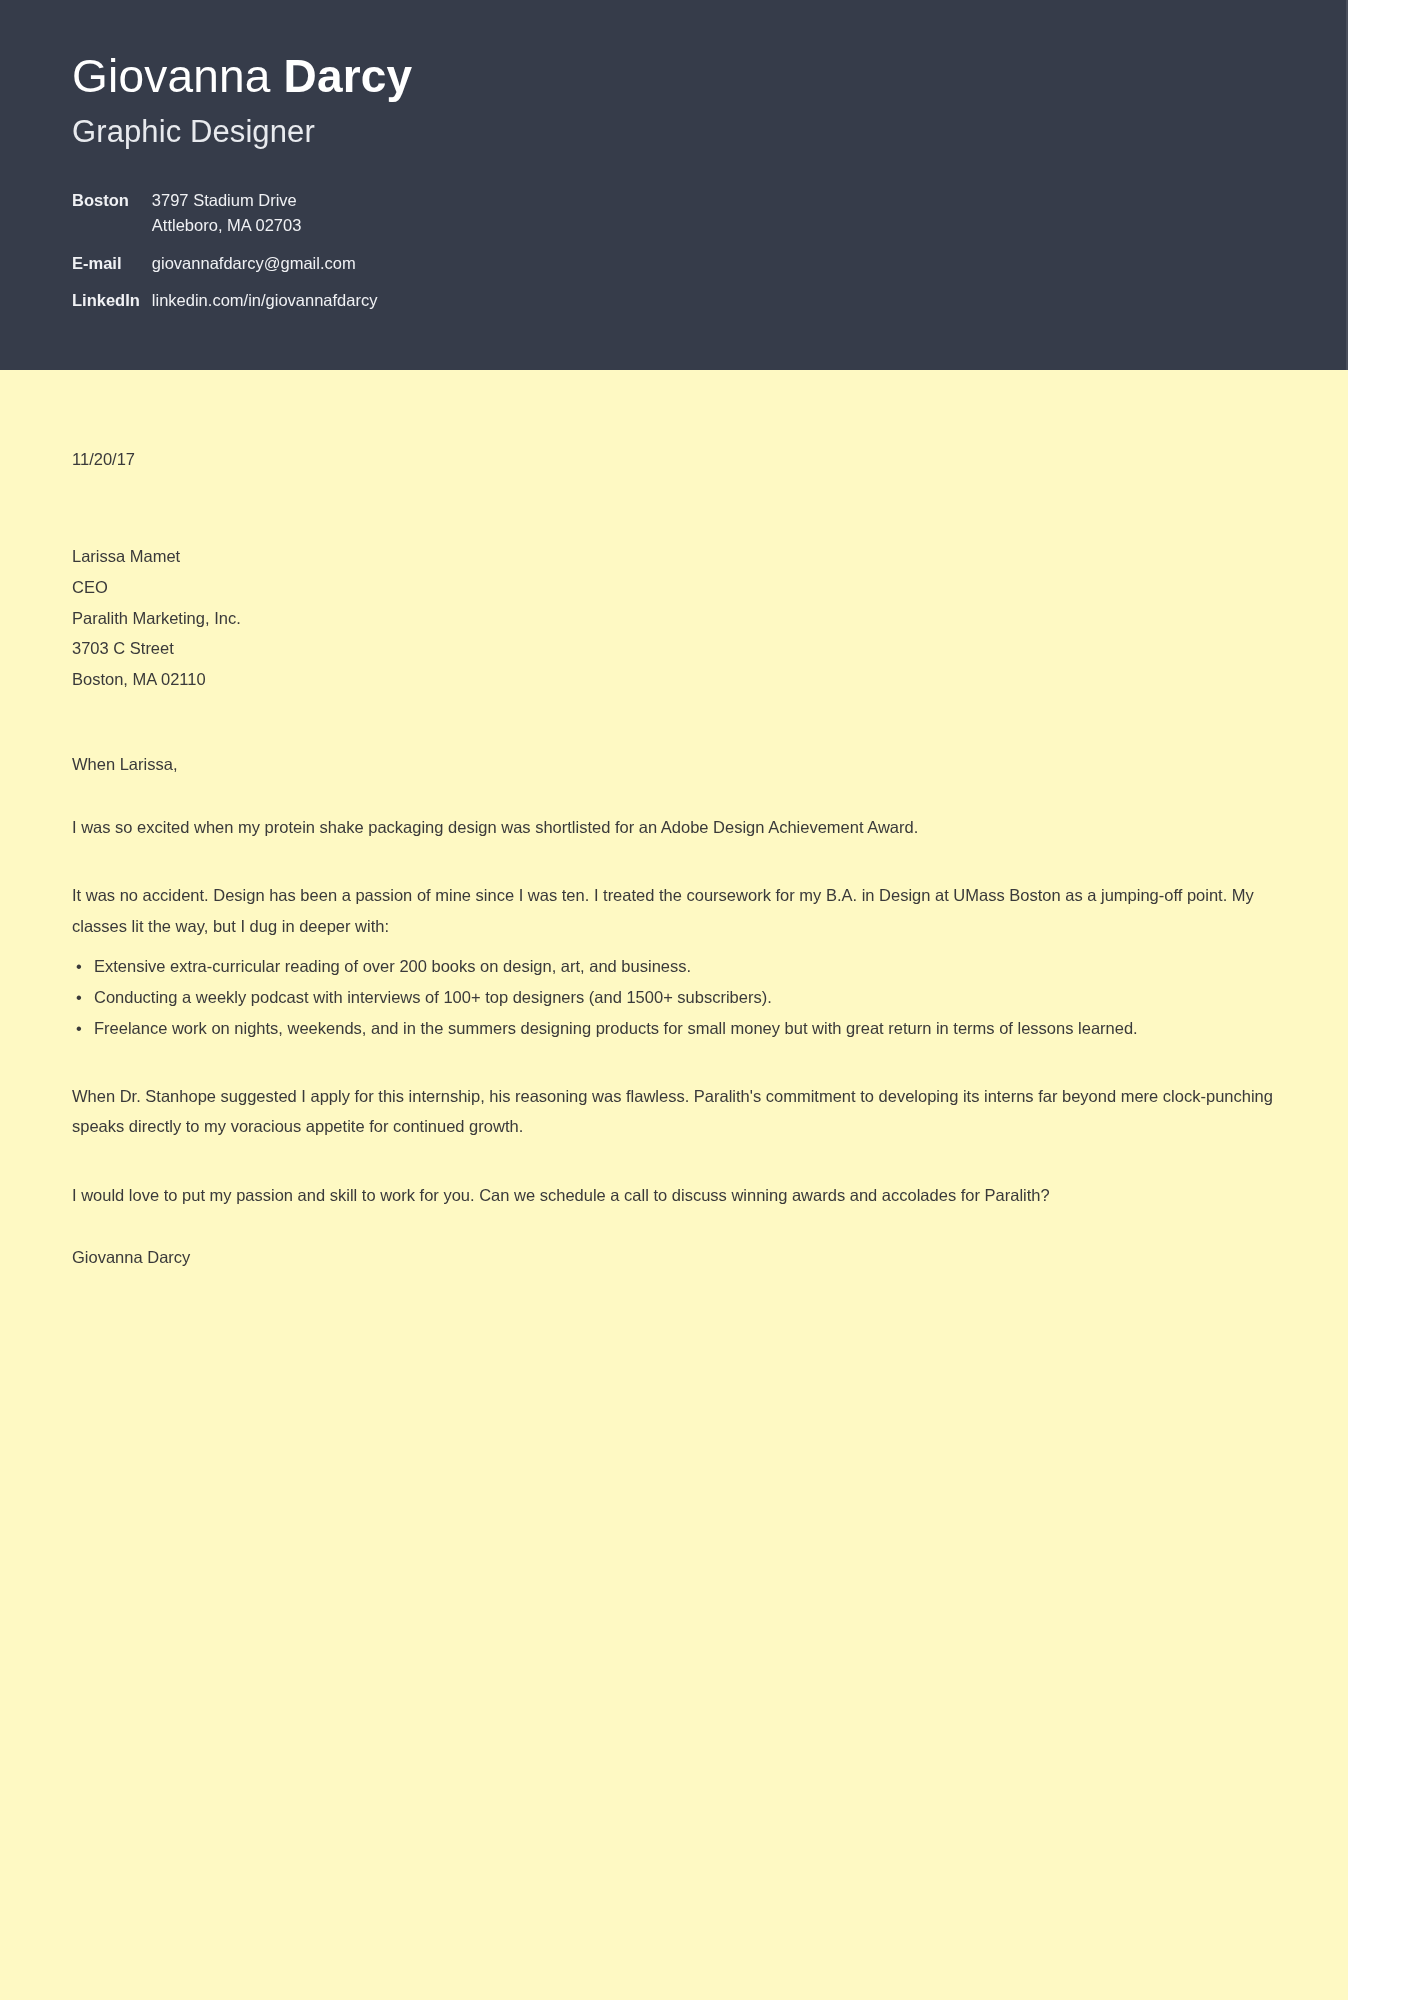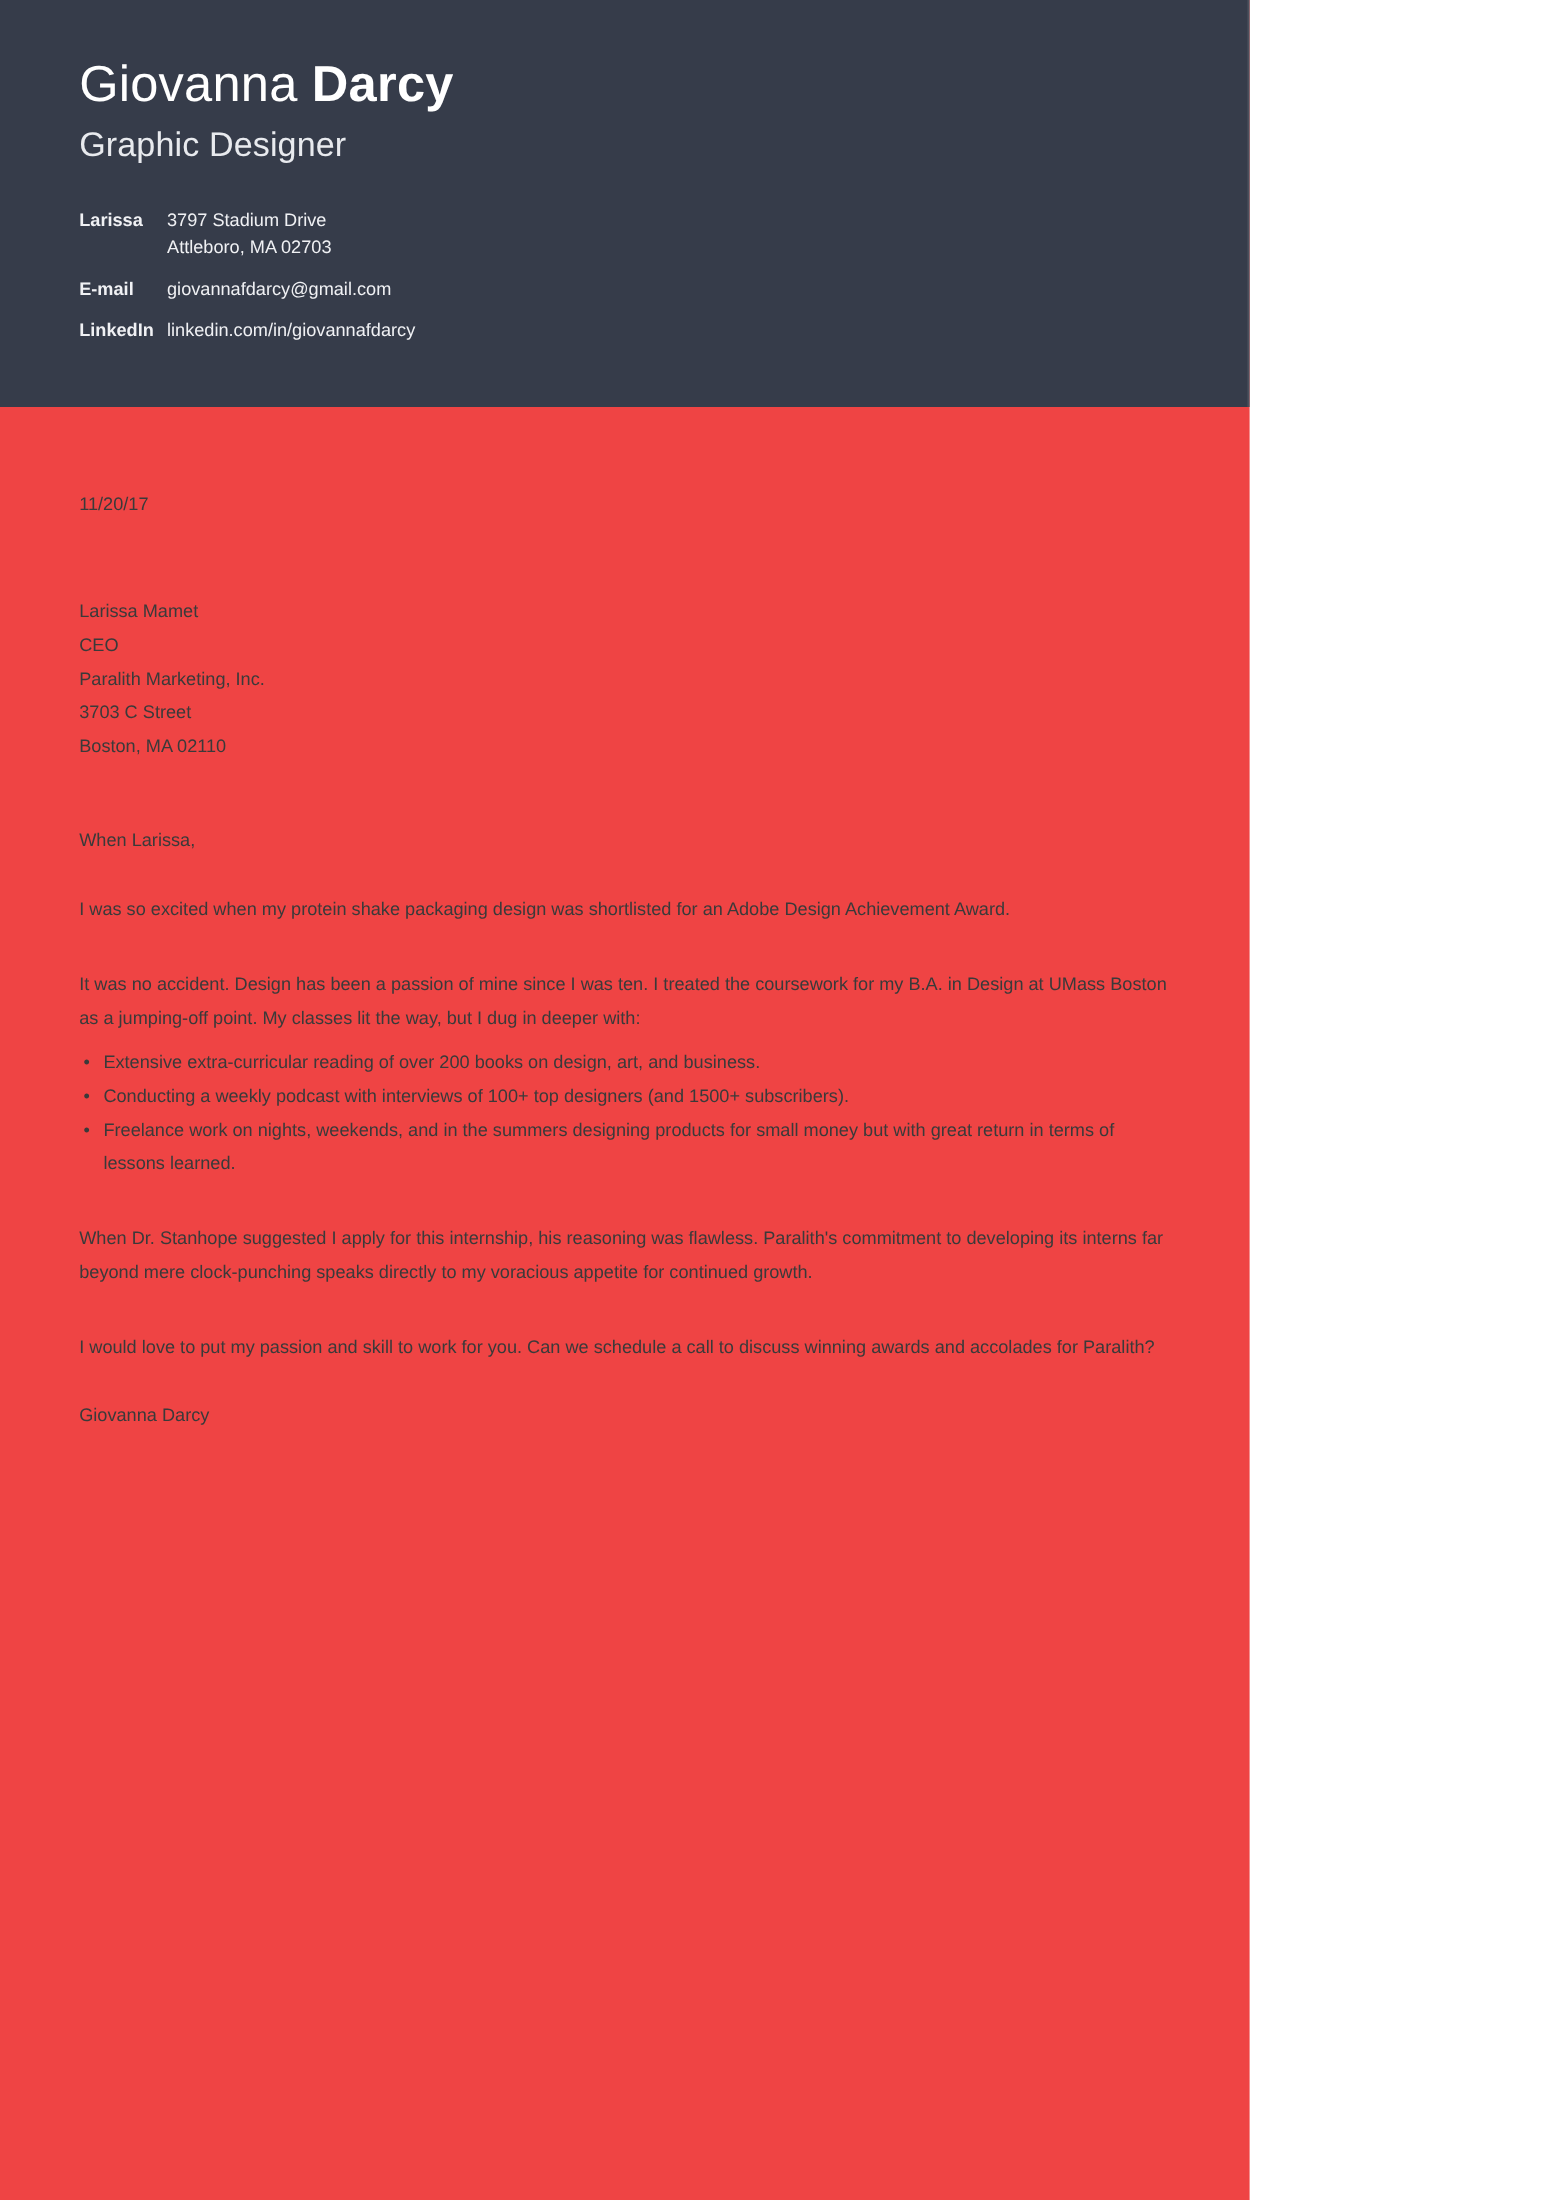--- a/index.html
+++ b/index.html
@@ -9,23 +9,23 @@
   }
   body {
     width: 1414px;
     min-height: 2000px;
     font-family: "Liberation Sans", sans-serif;
     color: #333333;
     -webkit-font-smoothing: antialiased;
   }
 
   .page {
-    width: 1136px;
+    width: 1348px;
     min-height: 2000px;
-    background: #ef4444;
+    background: #fef9c3;
     position: relative;
     box-sizing: border-box;
   }
 
   
   .header {
     background: #363c4a;
     color: #ffffff;
     padding: 52px 72px 44px 72px;
     box-sizing: border-box;
@@ -166,21 +166,21 @@
 <div class="page">
 
   <div class="header">
     <div class="header-inner">
       <h1 class="name"><span class="first">Giovanna</span> <span class="last">Darcy</span></h1>
       <div class="job-title">Graphic Designer</div>
 
       <table class="contact-table">
         <tbody>
           <tr>
-            <td class="contact-label">Larissa</td>
+            <td class="contact-label">Boston</td>
             <td class="contact-value">
               <span>3797 Stadium Drive</span>
               <span class="line2">Attleboro, MA 02703</span>
             </td>
           </tr>
           <tr>
             <td class="contact-label">E-mail</td>
             <td class="contact-value">giovannafdarcy@gmail.com</td>
           </tr>
           <tr>

